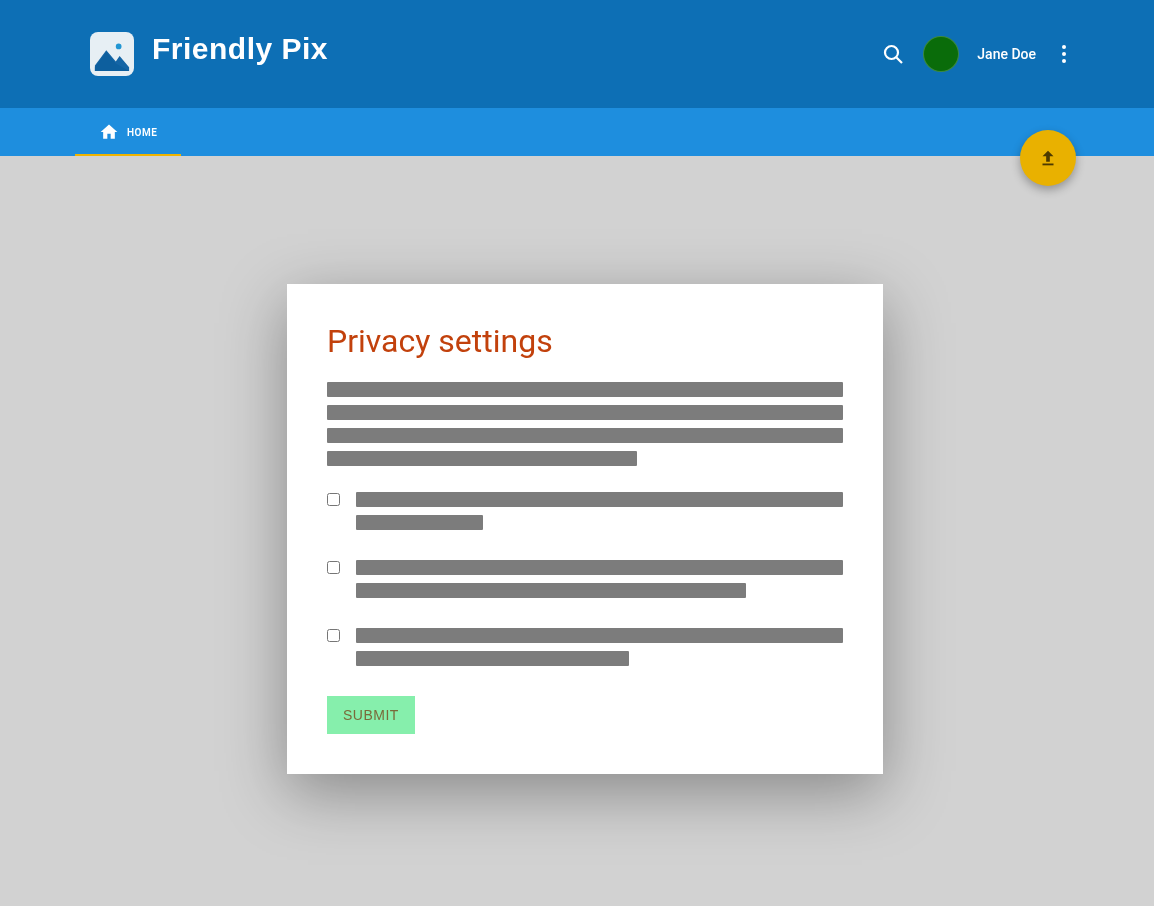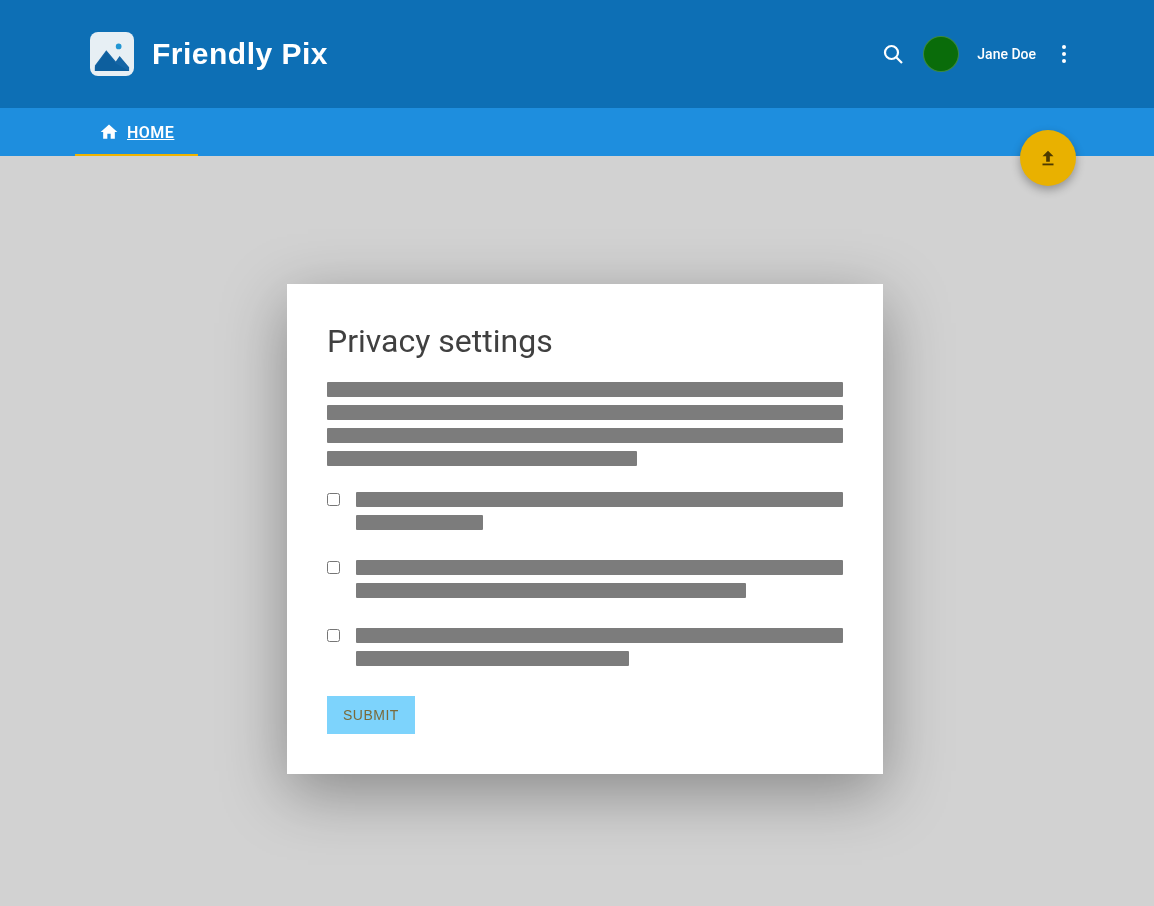--- a/index.html
+++ b/index.html
@@ -16,21 +16,20 @@
     }
     .header {
       background: #0d6fb5;
       height: 108px;
       display: flex;
       align-items: center;
       padding: 0 80px 0 90px;
     }
     .logo-group {
       display: flex;
-      align-items: center;
       gap: 18px;
     }
     .logo-box {
       width: 44px;
       height: 44px;
       background: #e7eff4;
       border-radius: 8px;
       display: flex;
       align-items: center;
       justify-content: center;
@@ -94,26 +93,25 @@
       align-items: stretch;
       padding-left: 75px;
       position: relative;
     }
     .tab {
       display: flex;
       align-items: center;
       gap: 8px;
       padding: 0 24px;
       color: rgba(255,255,255,0.65);
-      font-size: 16px;
+      font-size: 10px;
       font-weight: 600;
       letter-spacing: 0.5px;
       cursor: pointer;
       position: relative;
-      text-decoration: underline;
     }
     .tab.active {
       color: #fff;
     }
     .tab.active::after {
       content: "";
       position: absolute;
       bottom: 0;
       left: 0;
       right: 0;
@@ -148,21 +146,21 @@
       left: 287px;
       top: 284px;
       width: 596px;
       background: #fff;
       box-shadow: 0 18px 60px rgba(0,0,0,0.35);
       padding: 38px 40px 40px 40px;
     }
     .card-title {
       font-size: 32px;
       font-weight: 400;
-      color: #404040;
+      color: #c2410c;
       margin-bottom: 22px;
     }
     .redacted-block {
       margin-bottom: 26px;
     }
     .redacted-line {
       background: #7c7c7c;
       height: 15px;
       border-radius: 1px;
       margin-bottom: 8px;
@@ -171,21 +169,21 @@
       margin-bottom: 22px;
     }
     .option-checkbox {
       width: 13px;
       height: 13px;
       vertical-align: top;
       margin-top: 1px;
       margin-right: 8px;
     }
     .submit-btn {
-      background: #7dd3fc;
+      background: #86efac;
       color: #7a6a3a;
       border: none;
       padding: 11px 16px;
       font-size: 14px;
       font-weight: 500;
       letter-spacing: 0.5px;
       cursor: pointer;
       text-transform: uppercase;
     }
     .option-inline {

